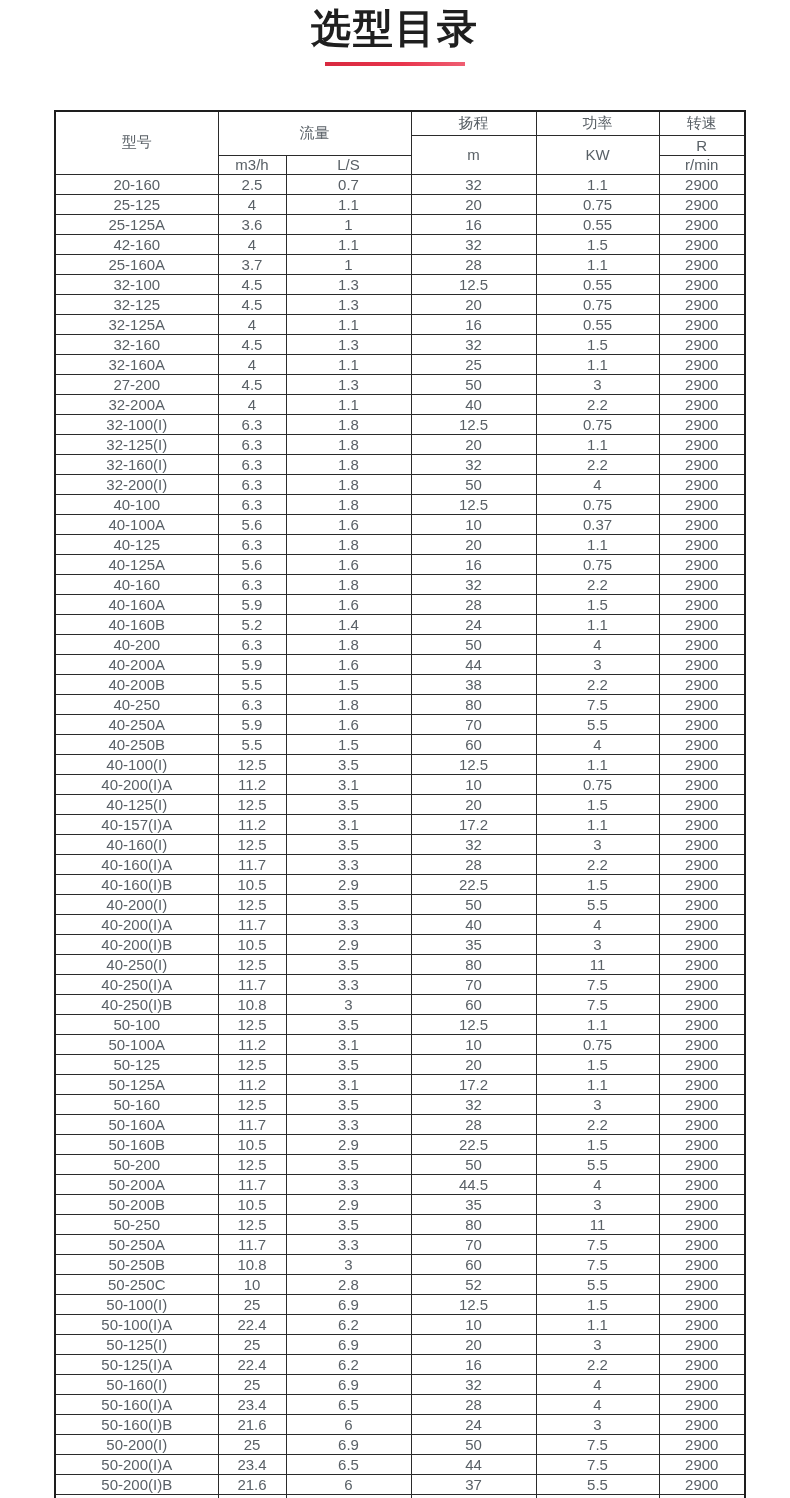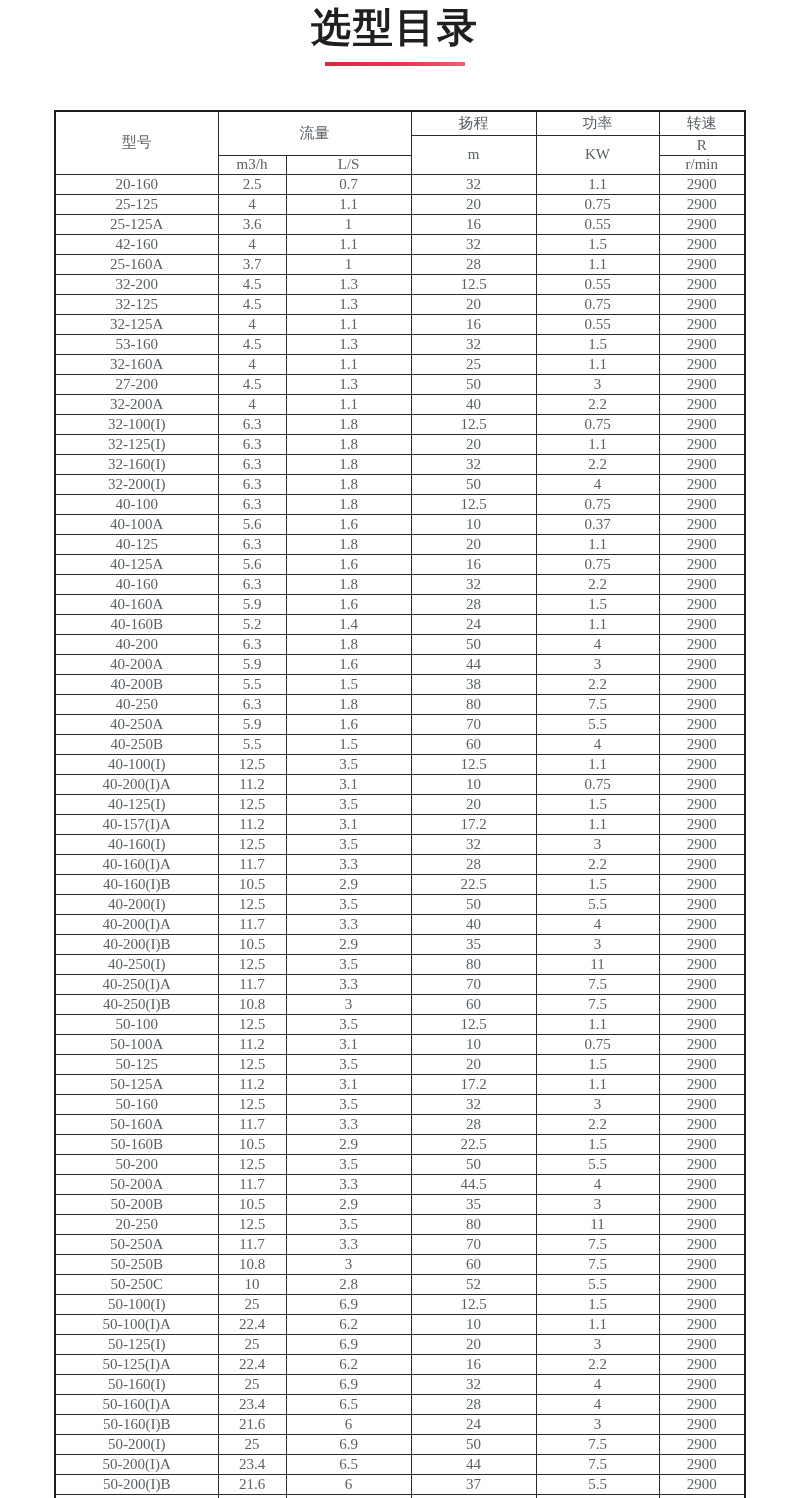--- a/index.html
+++ b/index.html
@@ -7,21 +7,20 @@
     padding: 0;
     background: #ffffff;
     font-family: "Liberation Sans", "DejaVu Sans", sans-serif;
   }
   .page {
     position: relative;
     width: 790px;
     height: 1498px;
     background: #ffffff;
     overflow: hidden;
-    font-family: Liberation Serif, serif;
   }
   .title-wrap {
     text-align: center;
   }
   h1.page-title {
     margin: 0;
     padding-top: 6px;
     font-size: 40px;
     line-height: 44px;
     font-weight: bold;
@@ -132,21 +131,21 @@
         </tr>
         <tr>
           <td>25-160A</td>
           <td>3.7</td>
           <td>1</td>
           <td>28</td>
           <td>1.1</td>
           <td>2900</td>
         </tr>
         <tr>
-          <td>32-200</td>
+          <td>32-100</td>
           <td>4.5</td>
           <td>1.3</td>
           <td>12.5</td>
           <td>0.55</td>
           <td>2900</td>
         </tr>
         <tr>
           <td>32-125</td>
           <td>4.5</td>
           <td>1.3</td>
@@ -156,21 +155,21 @@
         </tr>
         <tr>
           <td>32-125A</td>
           <td>4</td>
           <td>1.1</td>
           <td>16</td>
           <td>0.55</td>
           <td>2900</td>
         </tr>
         <tr>
-          <td>53-160</td>
+          <td>32-160</td>
           <td>4.5</td>
           <td>1.3</td>
           <td>32</td>
           <td>1.5</td>
           <td>2900</td>
         </tr>
         <tr>
           <td>32-160A</td>
           <td>4</td>
           <td>1.1</td>
@@ -508,21 +507,21 @@
         </tr>
         <tr>
           <td>50-200B</td>
           <td>10.5</td>
           <td>2.9</td>
           <td>35</td>
           <td>3</td>
           <td>2900</td>
         </tr>
         <tr>
-          <td>20-250</td>
+          <td>50-250</td>
           <td>12.5</td>
           <td>3.5</td>
           <td>80</td>
           <td>11</td>
           <td>2900</td>
         </tr>
         <tr>
           <td>50-250A</td>
           <td>11.7</td>
           <td>3.3</td>

